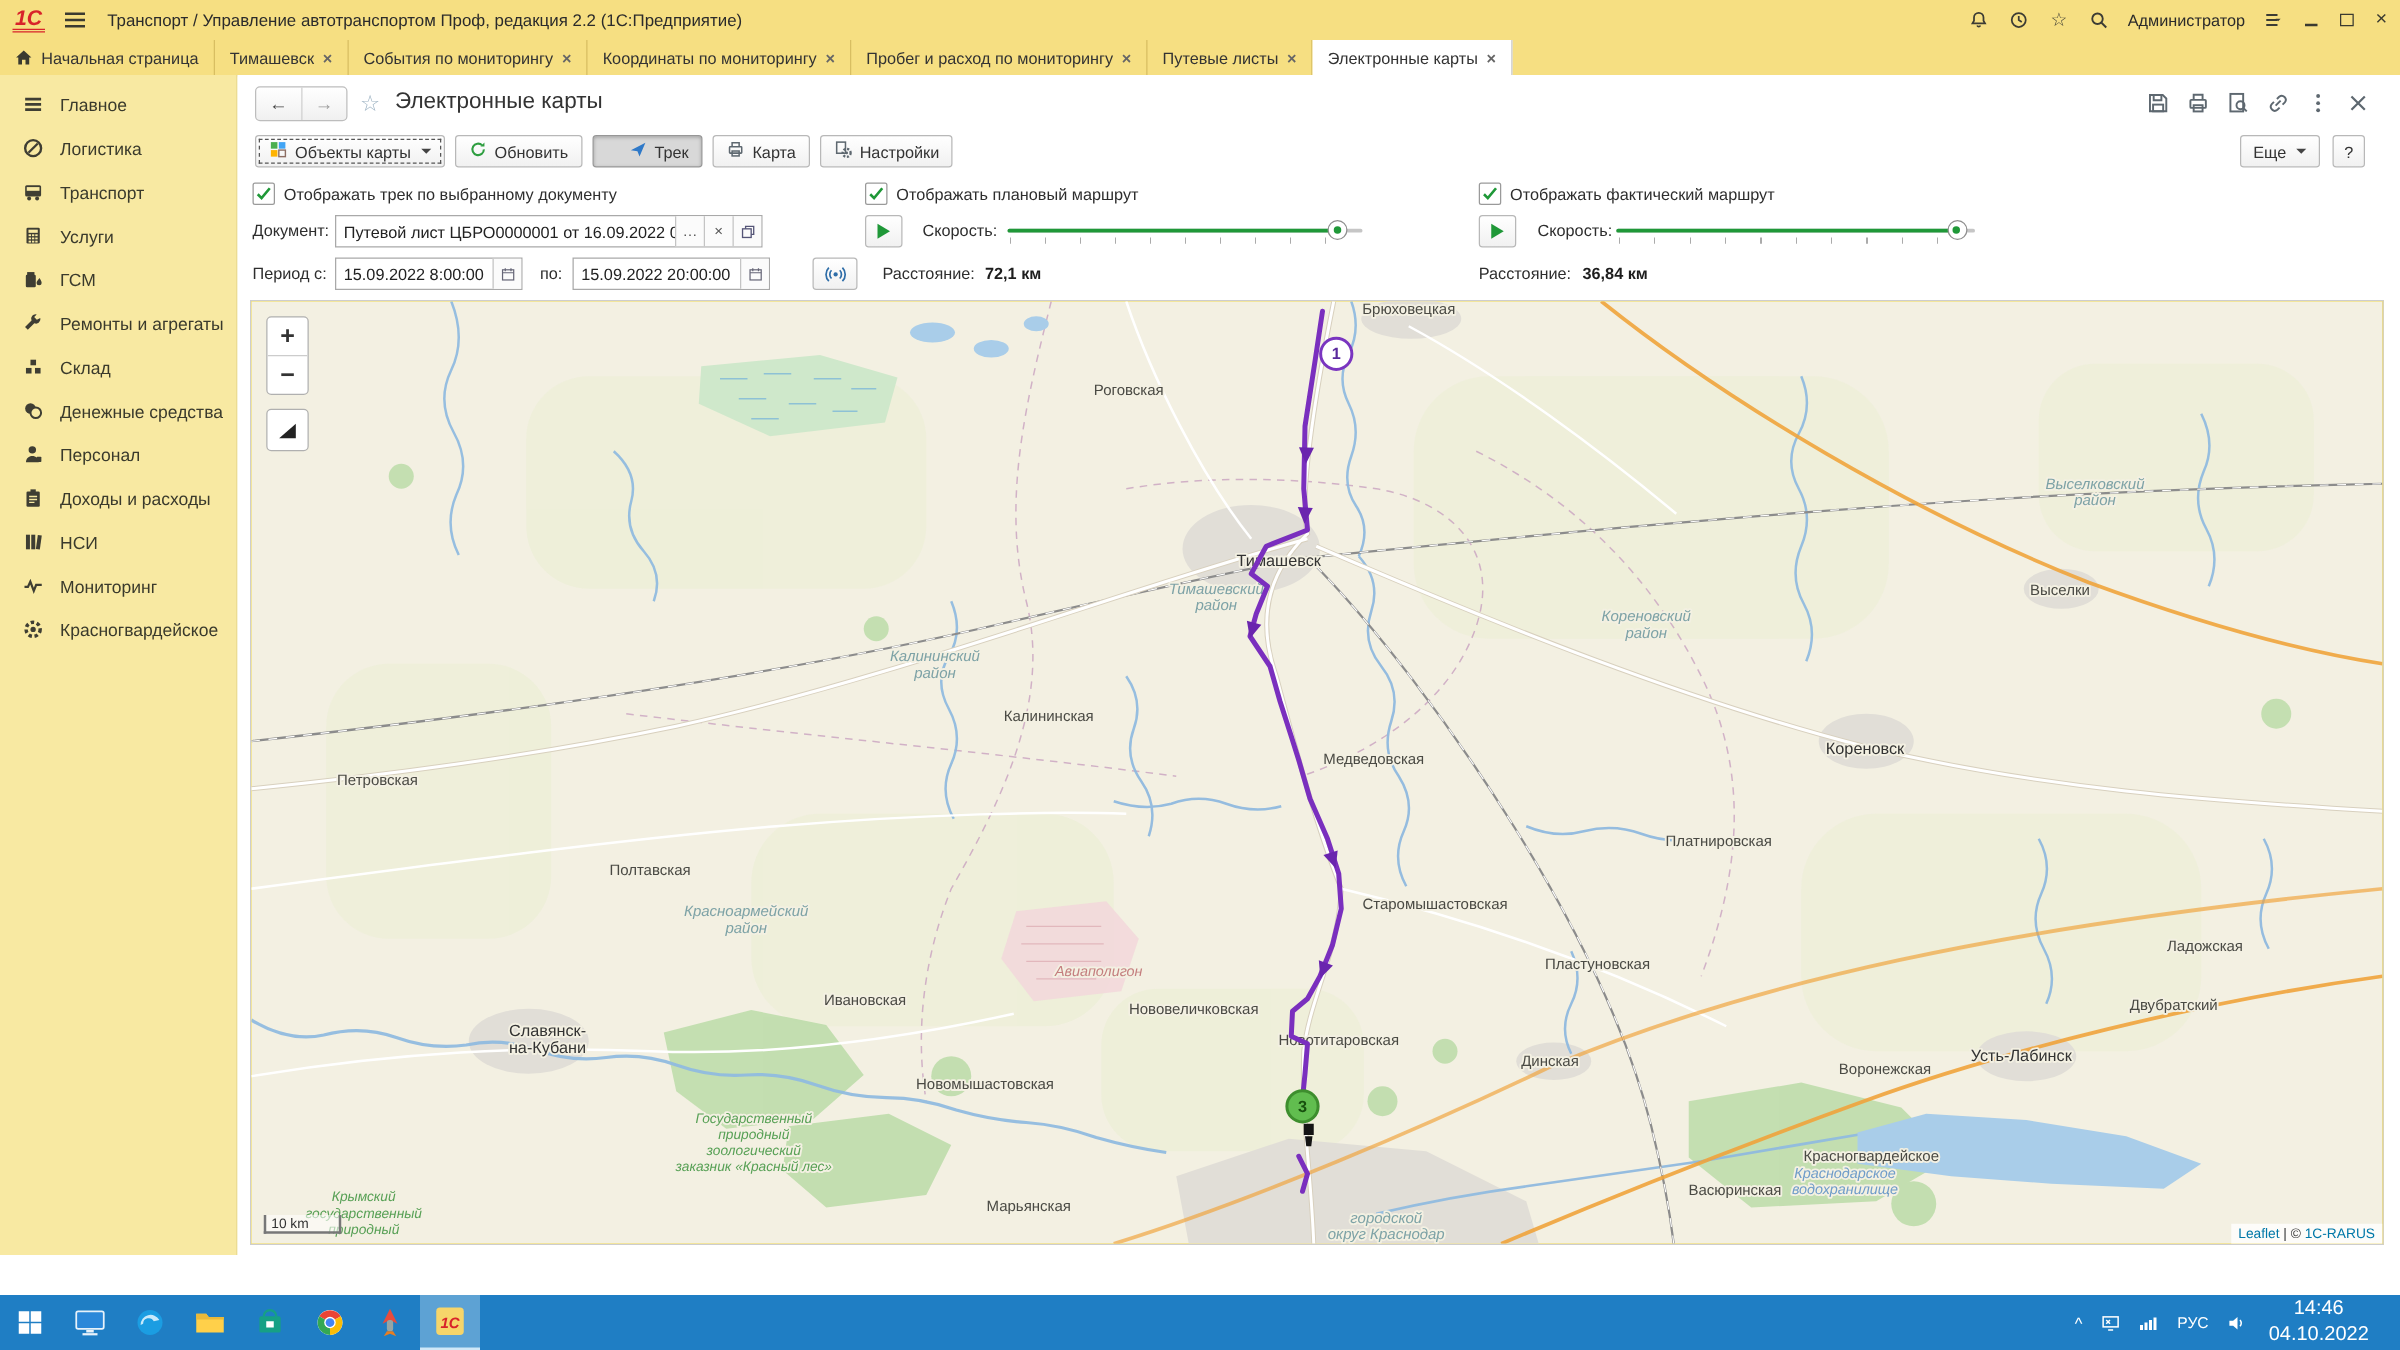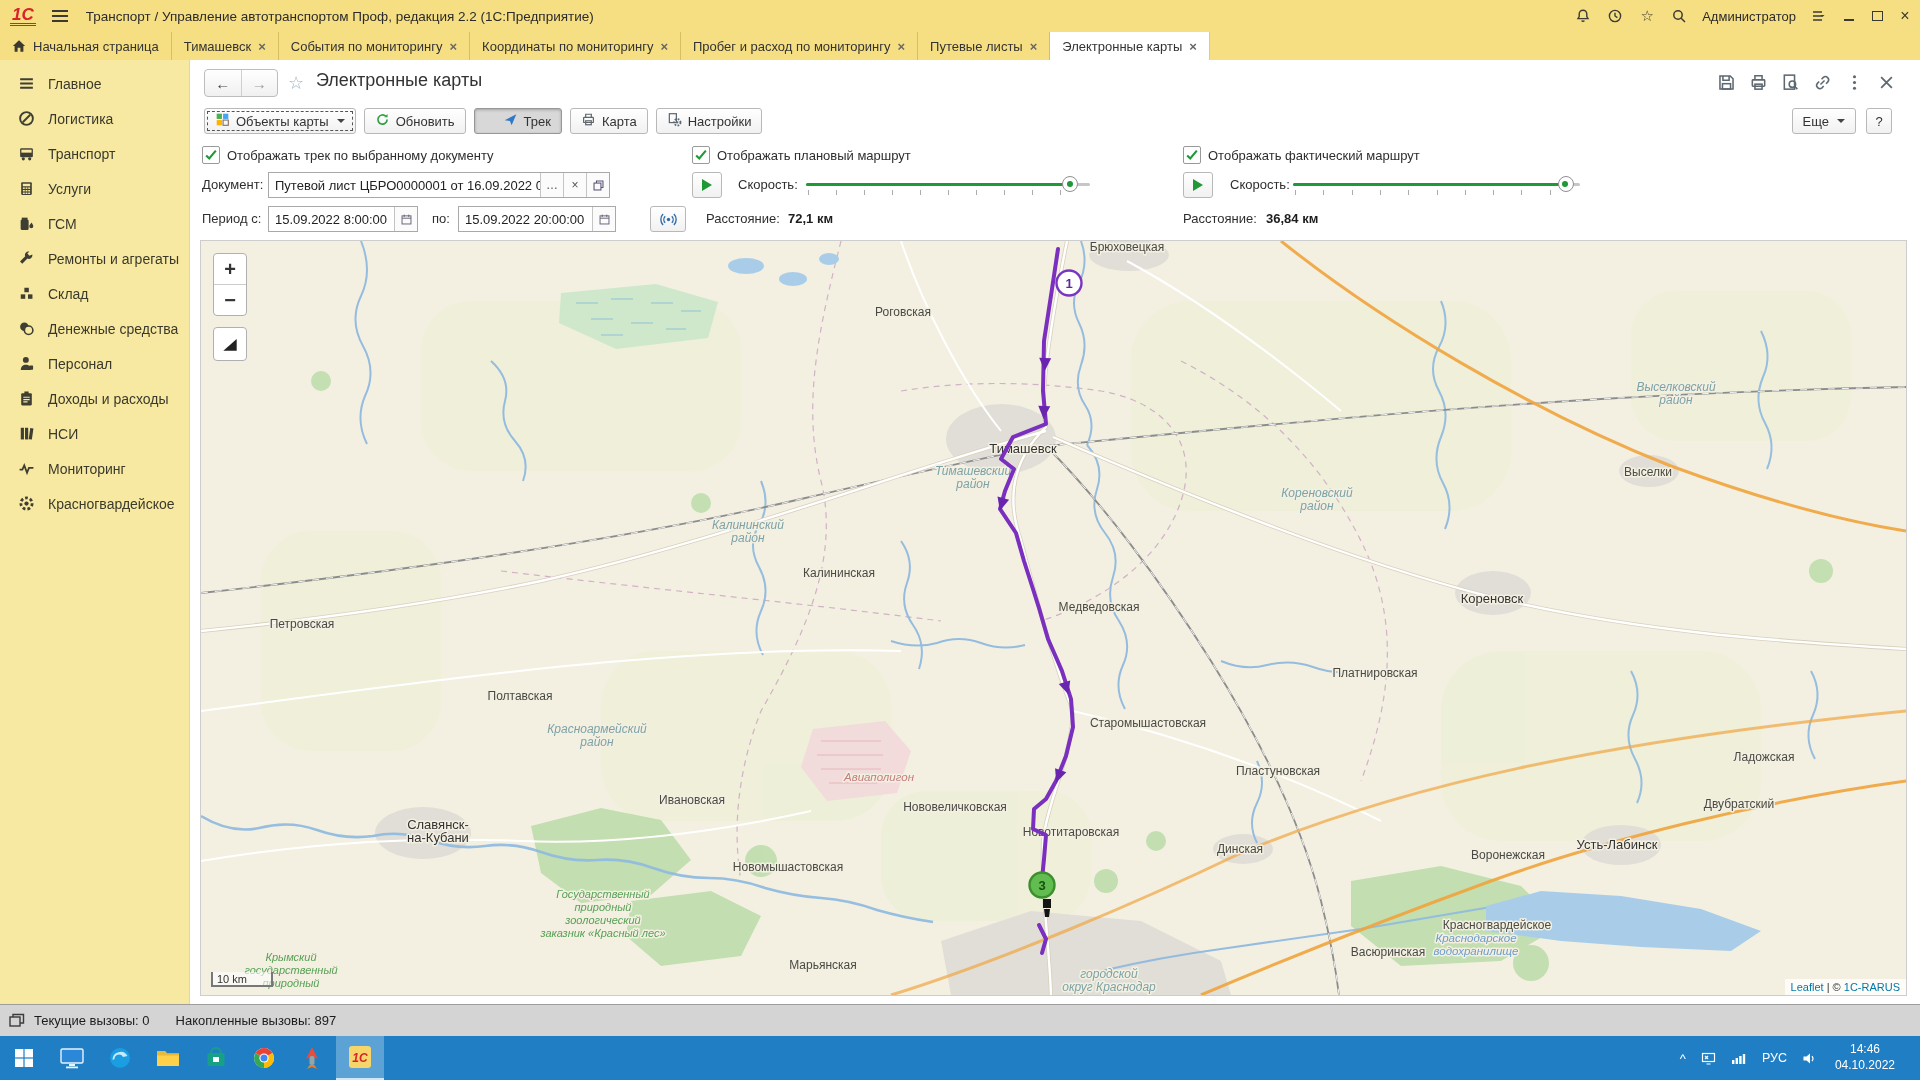--- a/index.html
+++ b/index.html
@@ -119,21 +119,21 @@
   .taskbar{position:absolute;left:0;top:1036px;width:1920px;height:44px;background:#1F7EC4;display:flex;align-items:stretch;}
   .tkbtn{width:48px;display:flex;align-items:center;justify-content:center;cursor:pointer;}
   .tkbtn svg{width:26px;height:26px;}
   .tkbtn.startbtn svg{width:20px;height:20px;}
   .tkbtn.activeapp{background:rgba(255,255,255,.28);border-bottom:2px solid #CFE8F8;box-sizing:border-box;}
   .tkspacer{flex:1;}
   .tray{display:flex;align-items:center;gap:4px;padding-right:6px;color:#fff;}
   .trayico{width:26px;height:30px;display:flex;align-items:center;justify-content:center;cursor:pointer;}
   .trayico svg{width:15px;height:15px;}
   .traylang{font-size:12.5px;padding:0 6px;cursor:pointer;}
-  .traytime{font-size:12px;line-height:1.3;text-align:center;padding:0 8px;cursor:pointer;}
+  .traytime{font-size:16px;line-height:1.3;text-align:center;padding:0 8px;cursor:pointer;}
   .showdesk{width:6px;border-left:1px solid rgba(255,255,255,.45);cursor:pointer;}
   .trayarrow{font-size:13px;padding:0 6px;cursor:pointer;}
 </style>
 </head>
 <body>
 
 <div class="root">
 
   <div class="titlebar">
     <span class="logo1c">1С</span>
@@ -725,30 +725,20 @@
             <polygon points="4,20 20,20 20,6" fill="#222"></polygon>
           </svg>
       </div>
       <div class="scalebar">10 km</div>
       <div class="attrib">
         <a>Leaflet</a><span> | © </span><a>1C-RARUS</a>
       </div>
     </div>
   </div>
 
-  <div class="statusbar">
-    <span class="stico">
-      <svg viewBox="0 0 18 18" fill="none" stroke="currentColor" stroke-width="1.4">
-          <rect x="2" y="5" width="10" height="9"></rect>
-          <path d="M5 5V2.5h10.5V11H12"></path>
-        </svg>
-    </span>
-    <span class="stxt"><span>Текущие вызовы:</span> <span>0</span></span>
-    <span class="stxt"><span>Накопленные вызовы:</span> <span>897</span></span>
-  </div>
 
   <div class="taskbar">
     <div class="tkbtn startbtn">
       <svg viewBox="0 0 20 20">
           <rect x="1" y="1" width="8.4" height="8.4" fill="#fff"></rect>
           <rect x="10.6" y="1" width="8.4" height="8.4" fill="#fff"></rect>
           <rect x="1" y="10.6" width="8.4" height="8.4" fill="#fff"></rect>
           <rect x="10.6" y="10.6" width="8.4" height="8.4" fill="#fff"></rect>
         </svg>
     </div>

